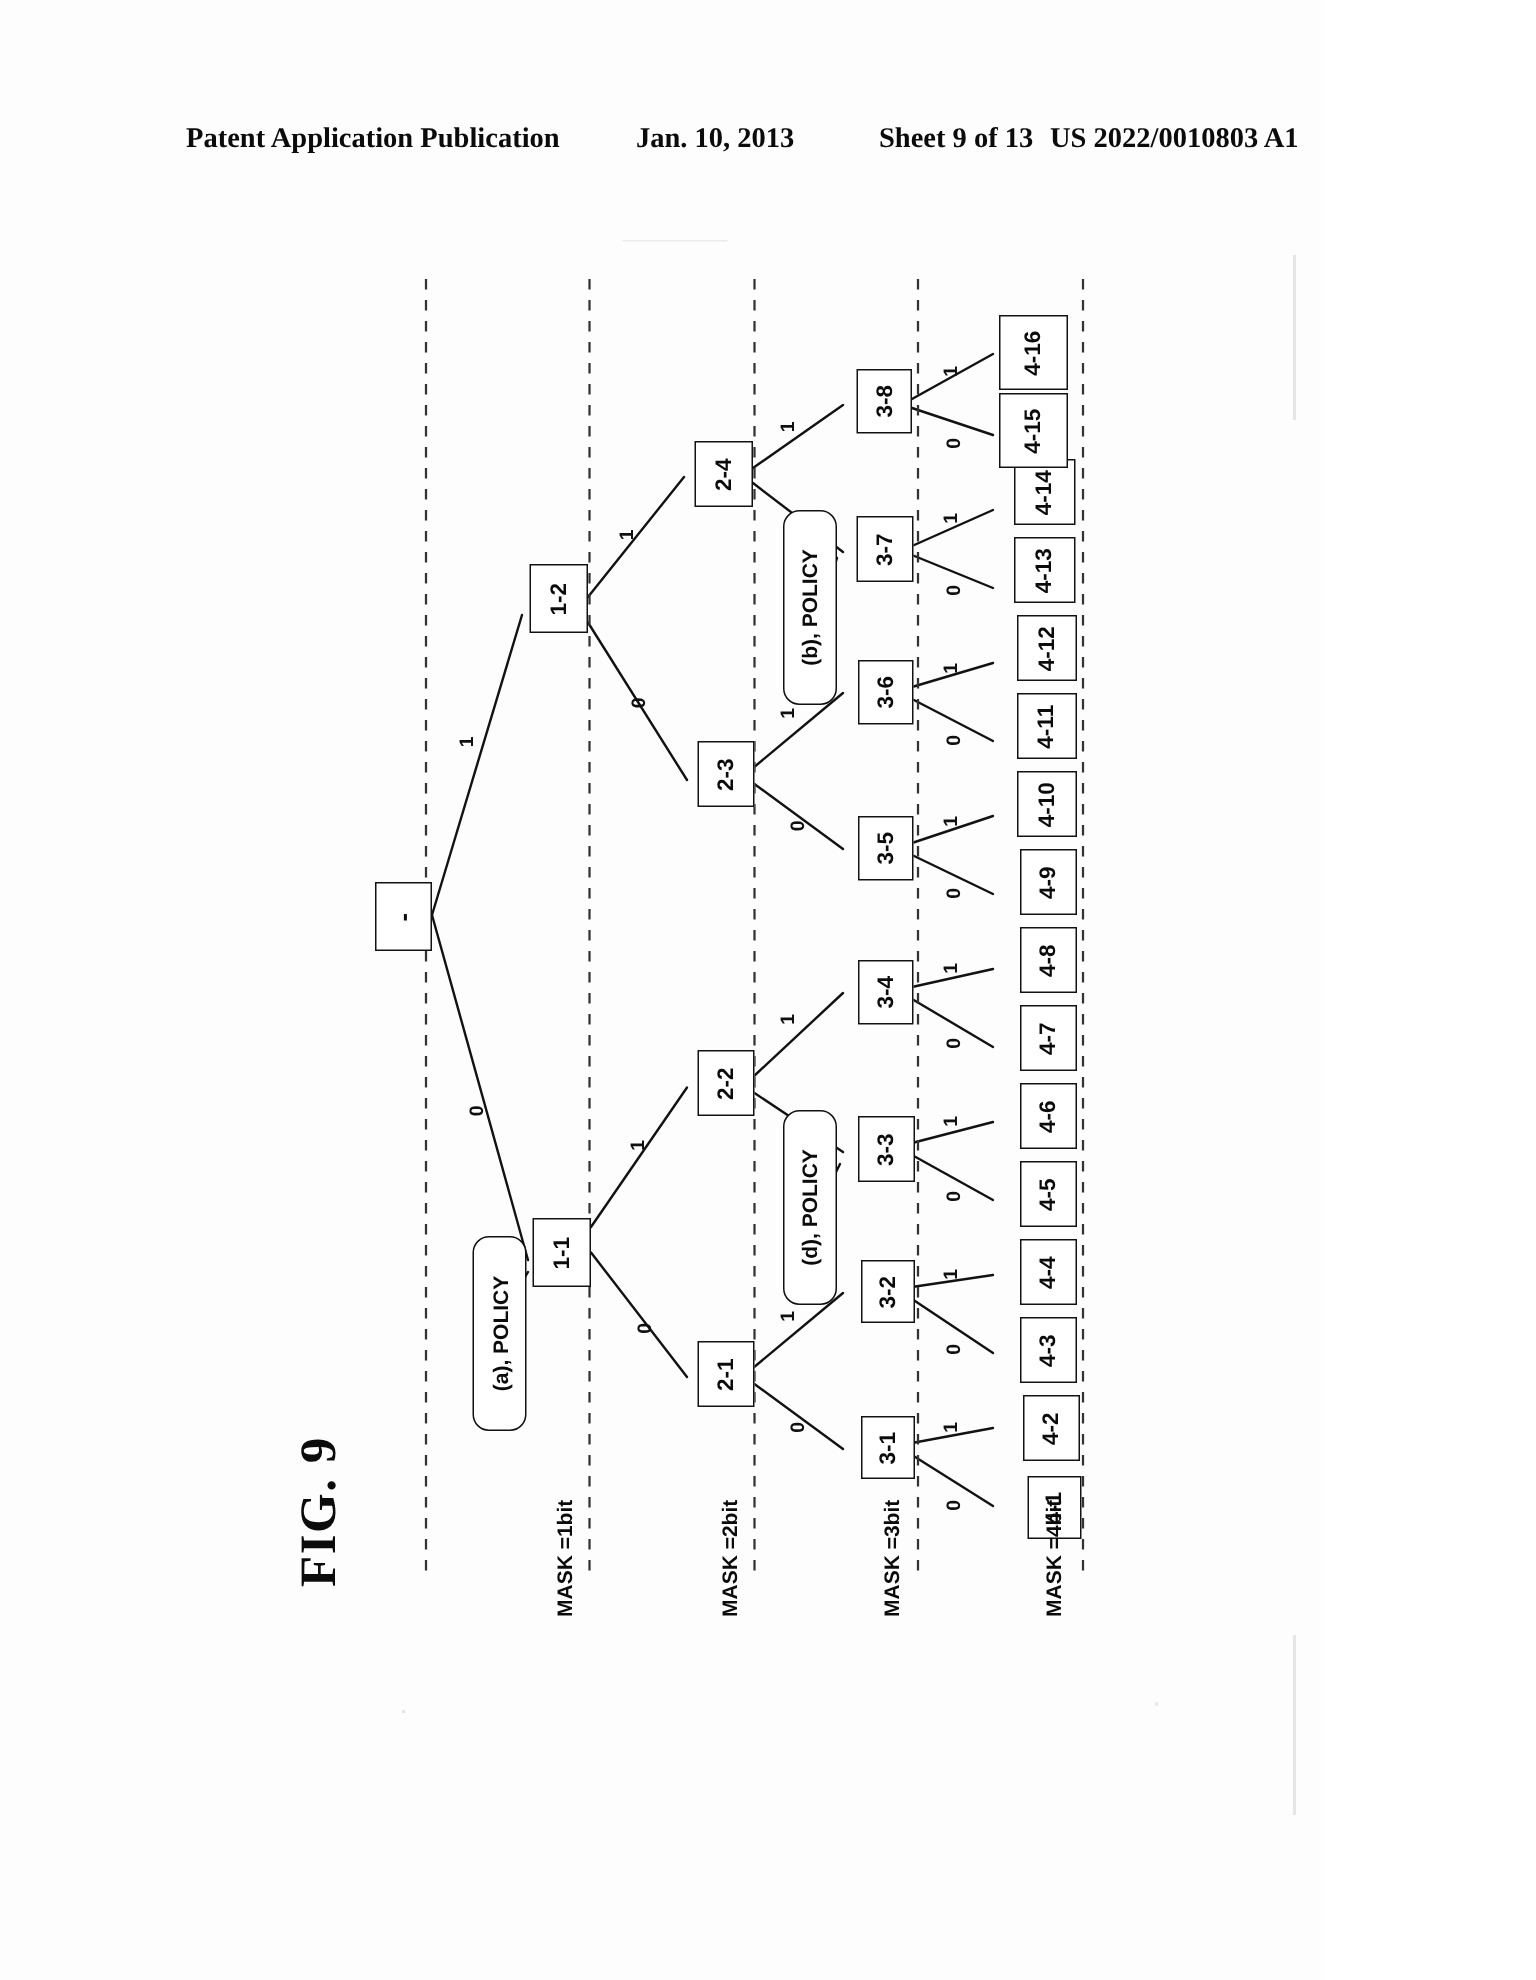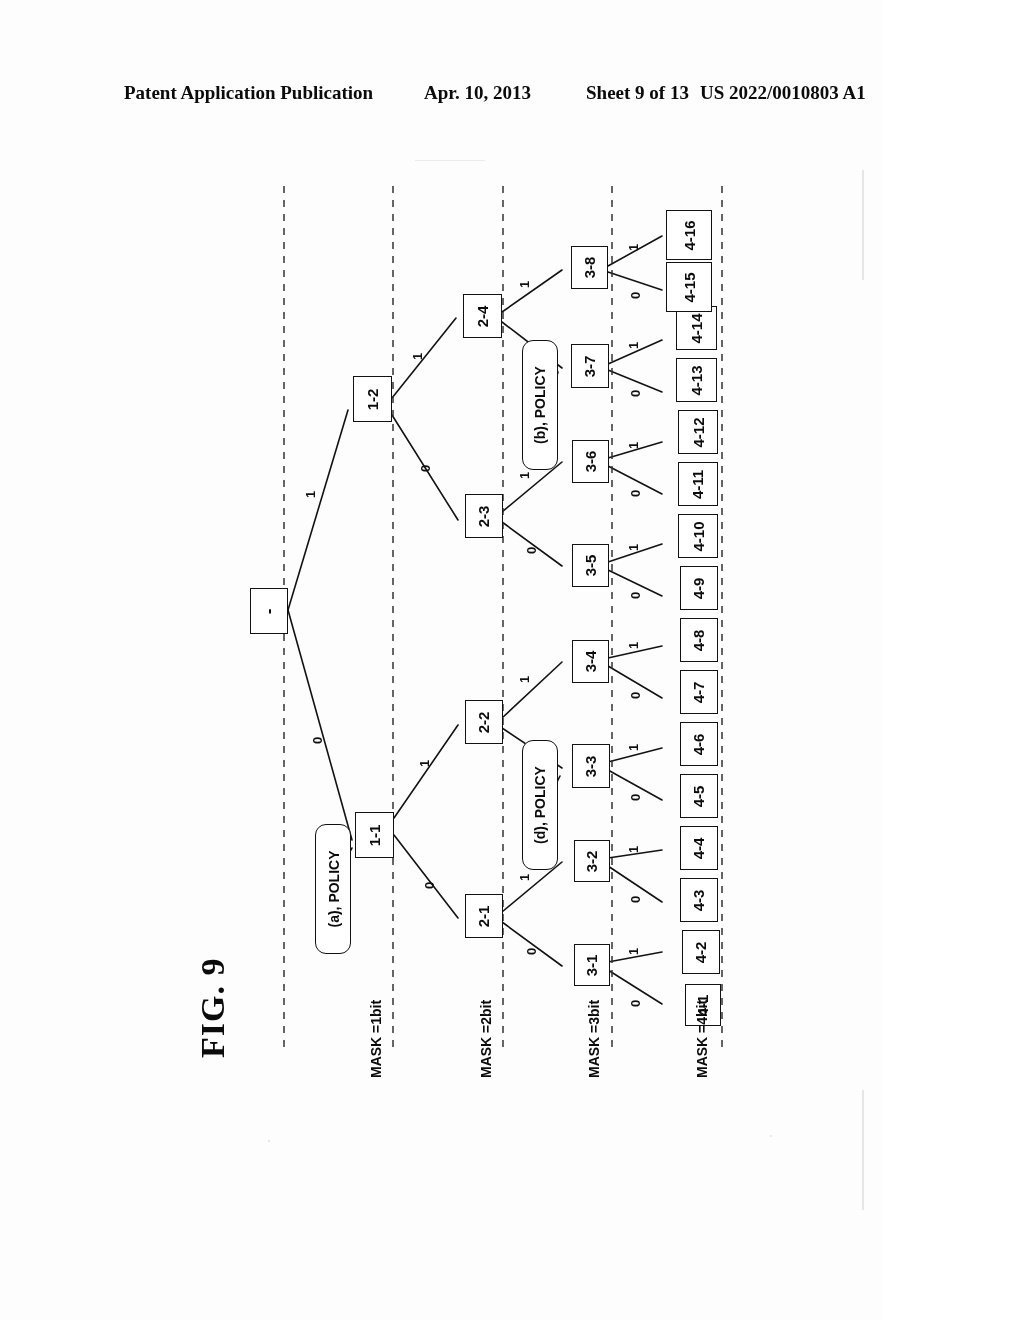--- a/index.html
+++ b/index.html
@@ -105,21 +105,21 @@
   
   .speck{position:absolute;background:#cfcfcf;}
 </style>
 </head>
 <body>
 
 <div id="page">
 
   <div id="hdr">
     <div class="seg pub">Patent Application Publication</div>
-    <div class="seg date">Apr. 10, 2013</div>
+    <div class="seg date">Jan. 10, 2013</div>
     <div class="seg sheet">Sheet 9 of 13</div>
     <div class="seg num">US 2022/0010803 A1</div>
   </div>
 
   <div id="figlabel">
     <span>FIG. 9</span>
   </div>
 
   <div id="canvas">
 

